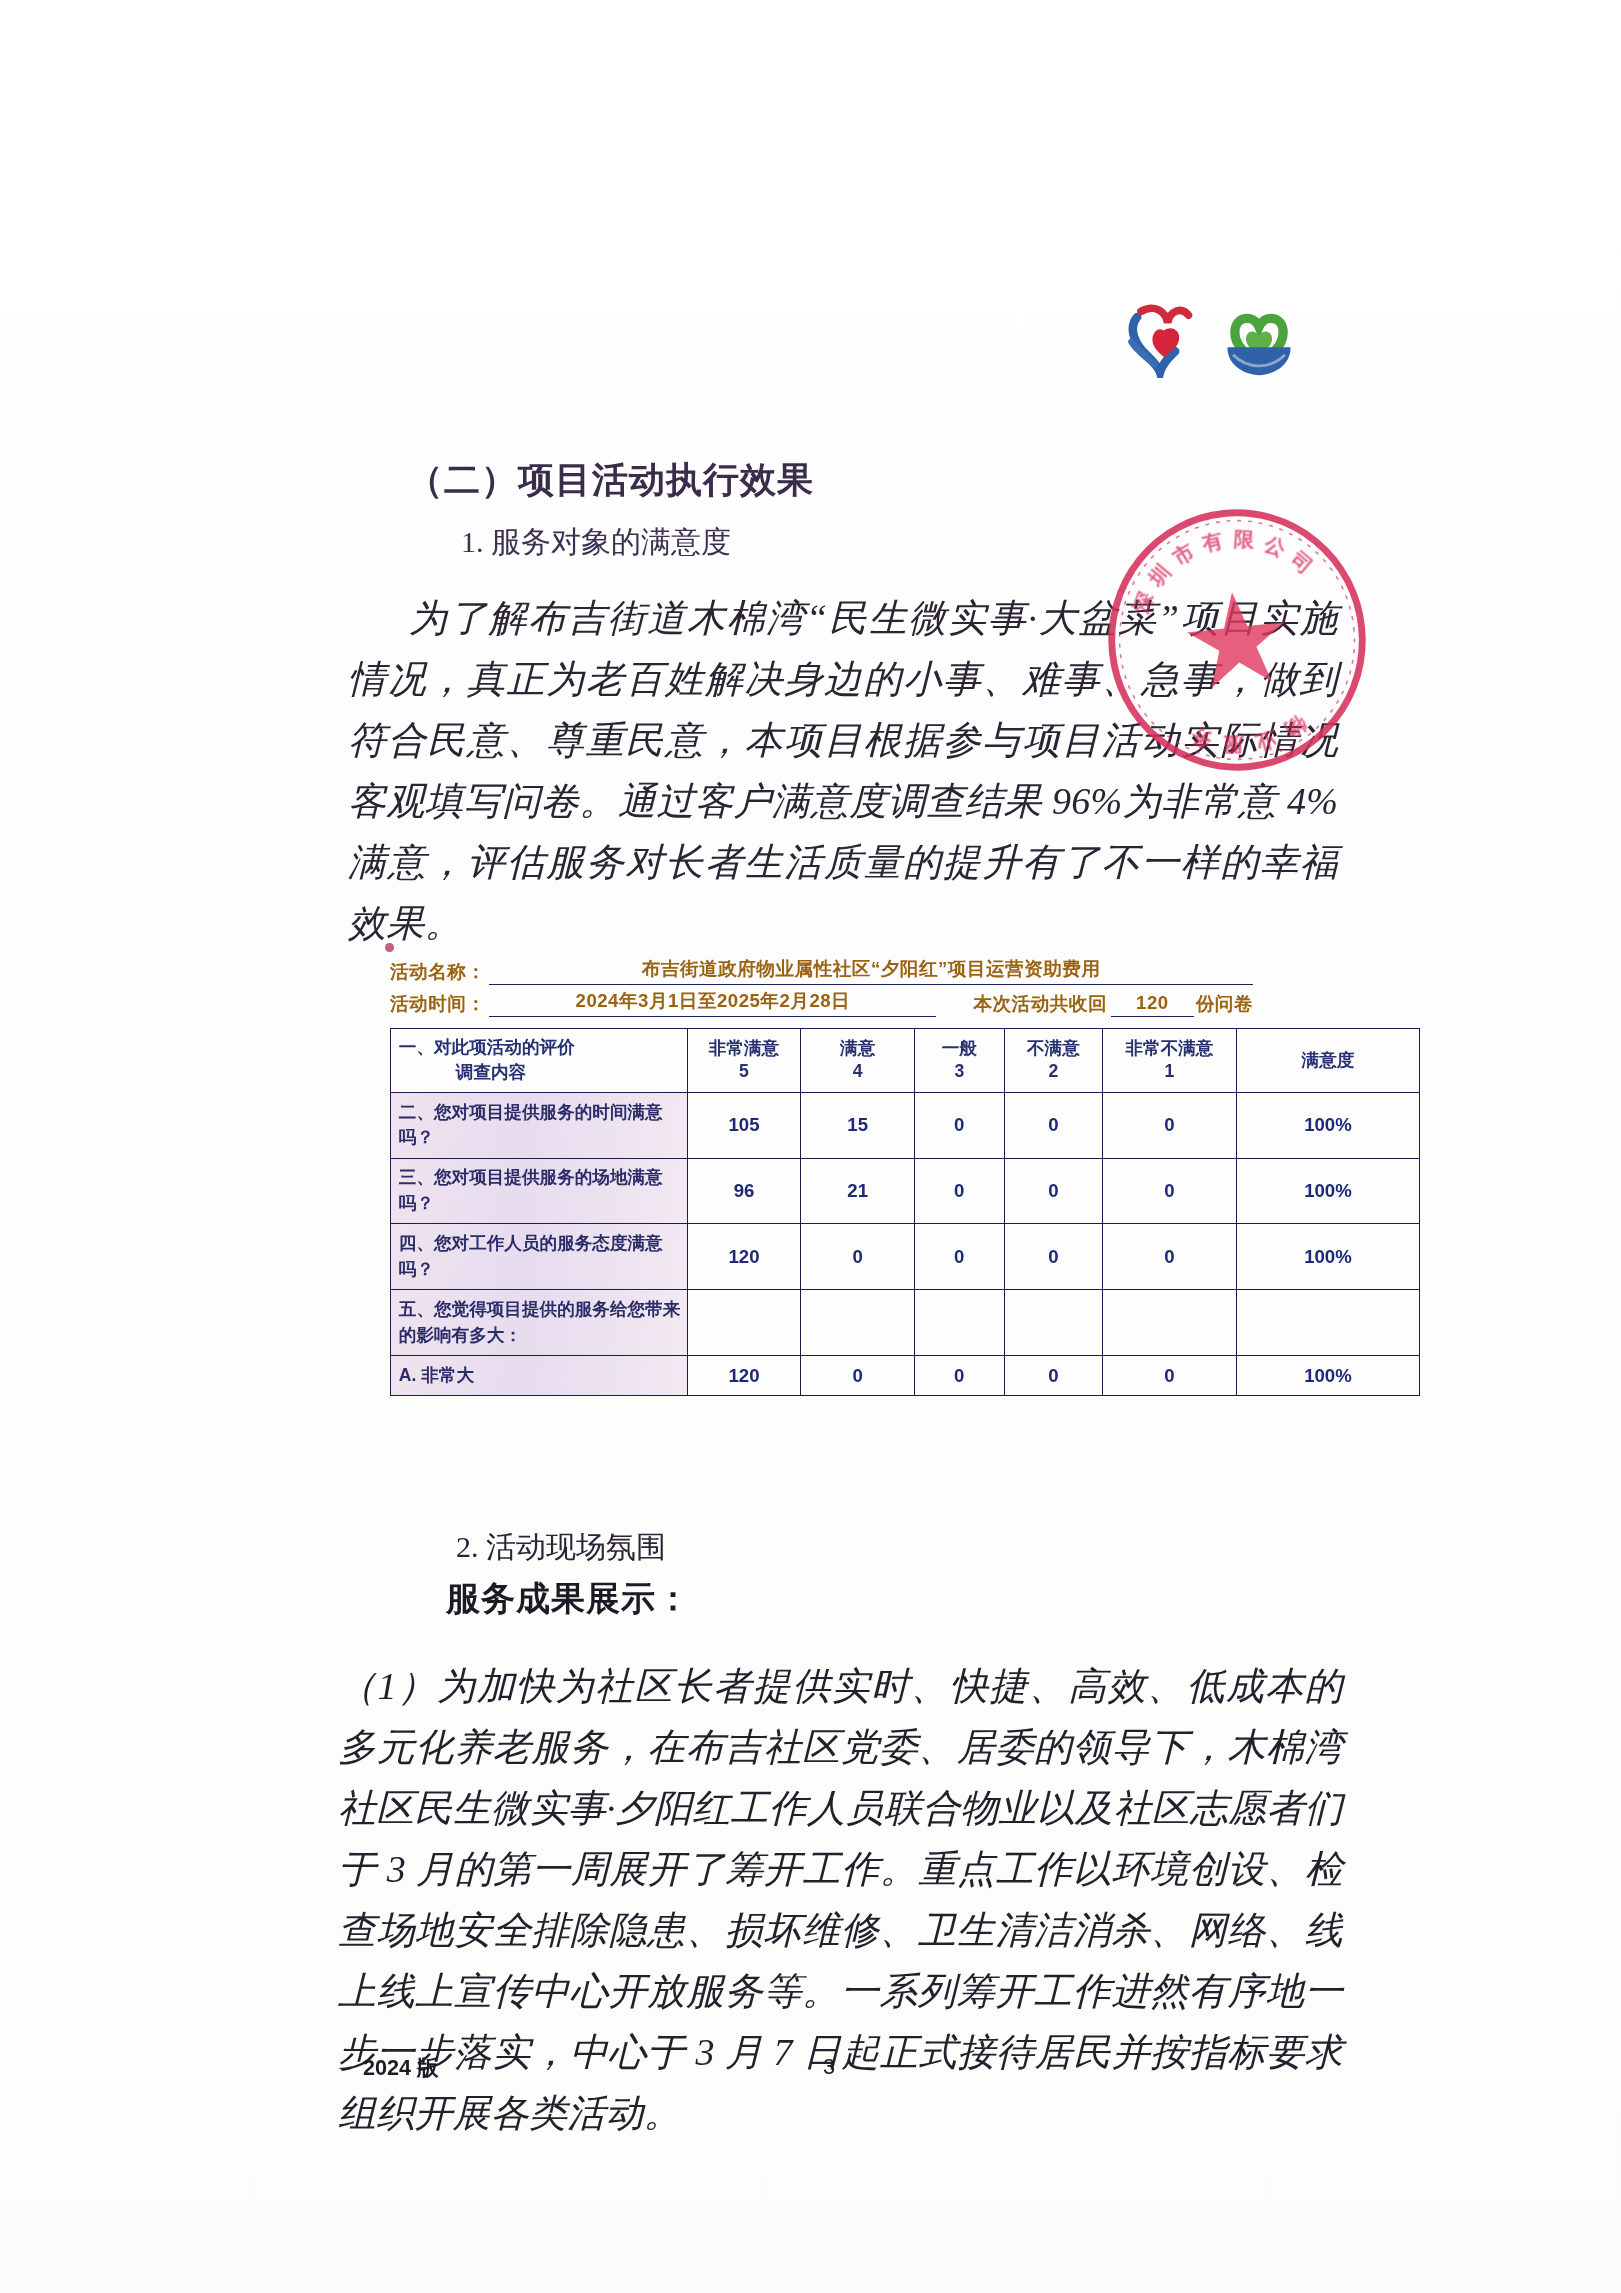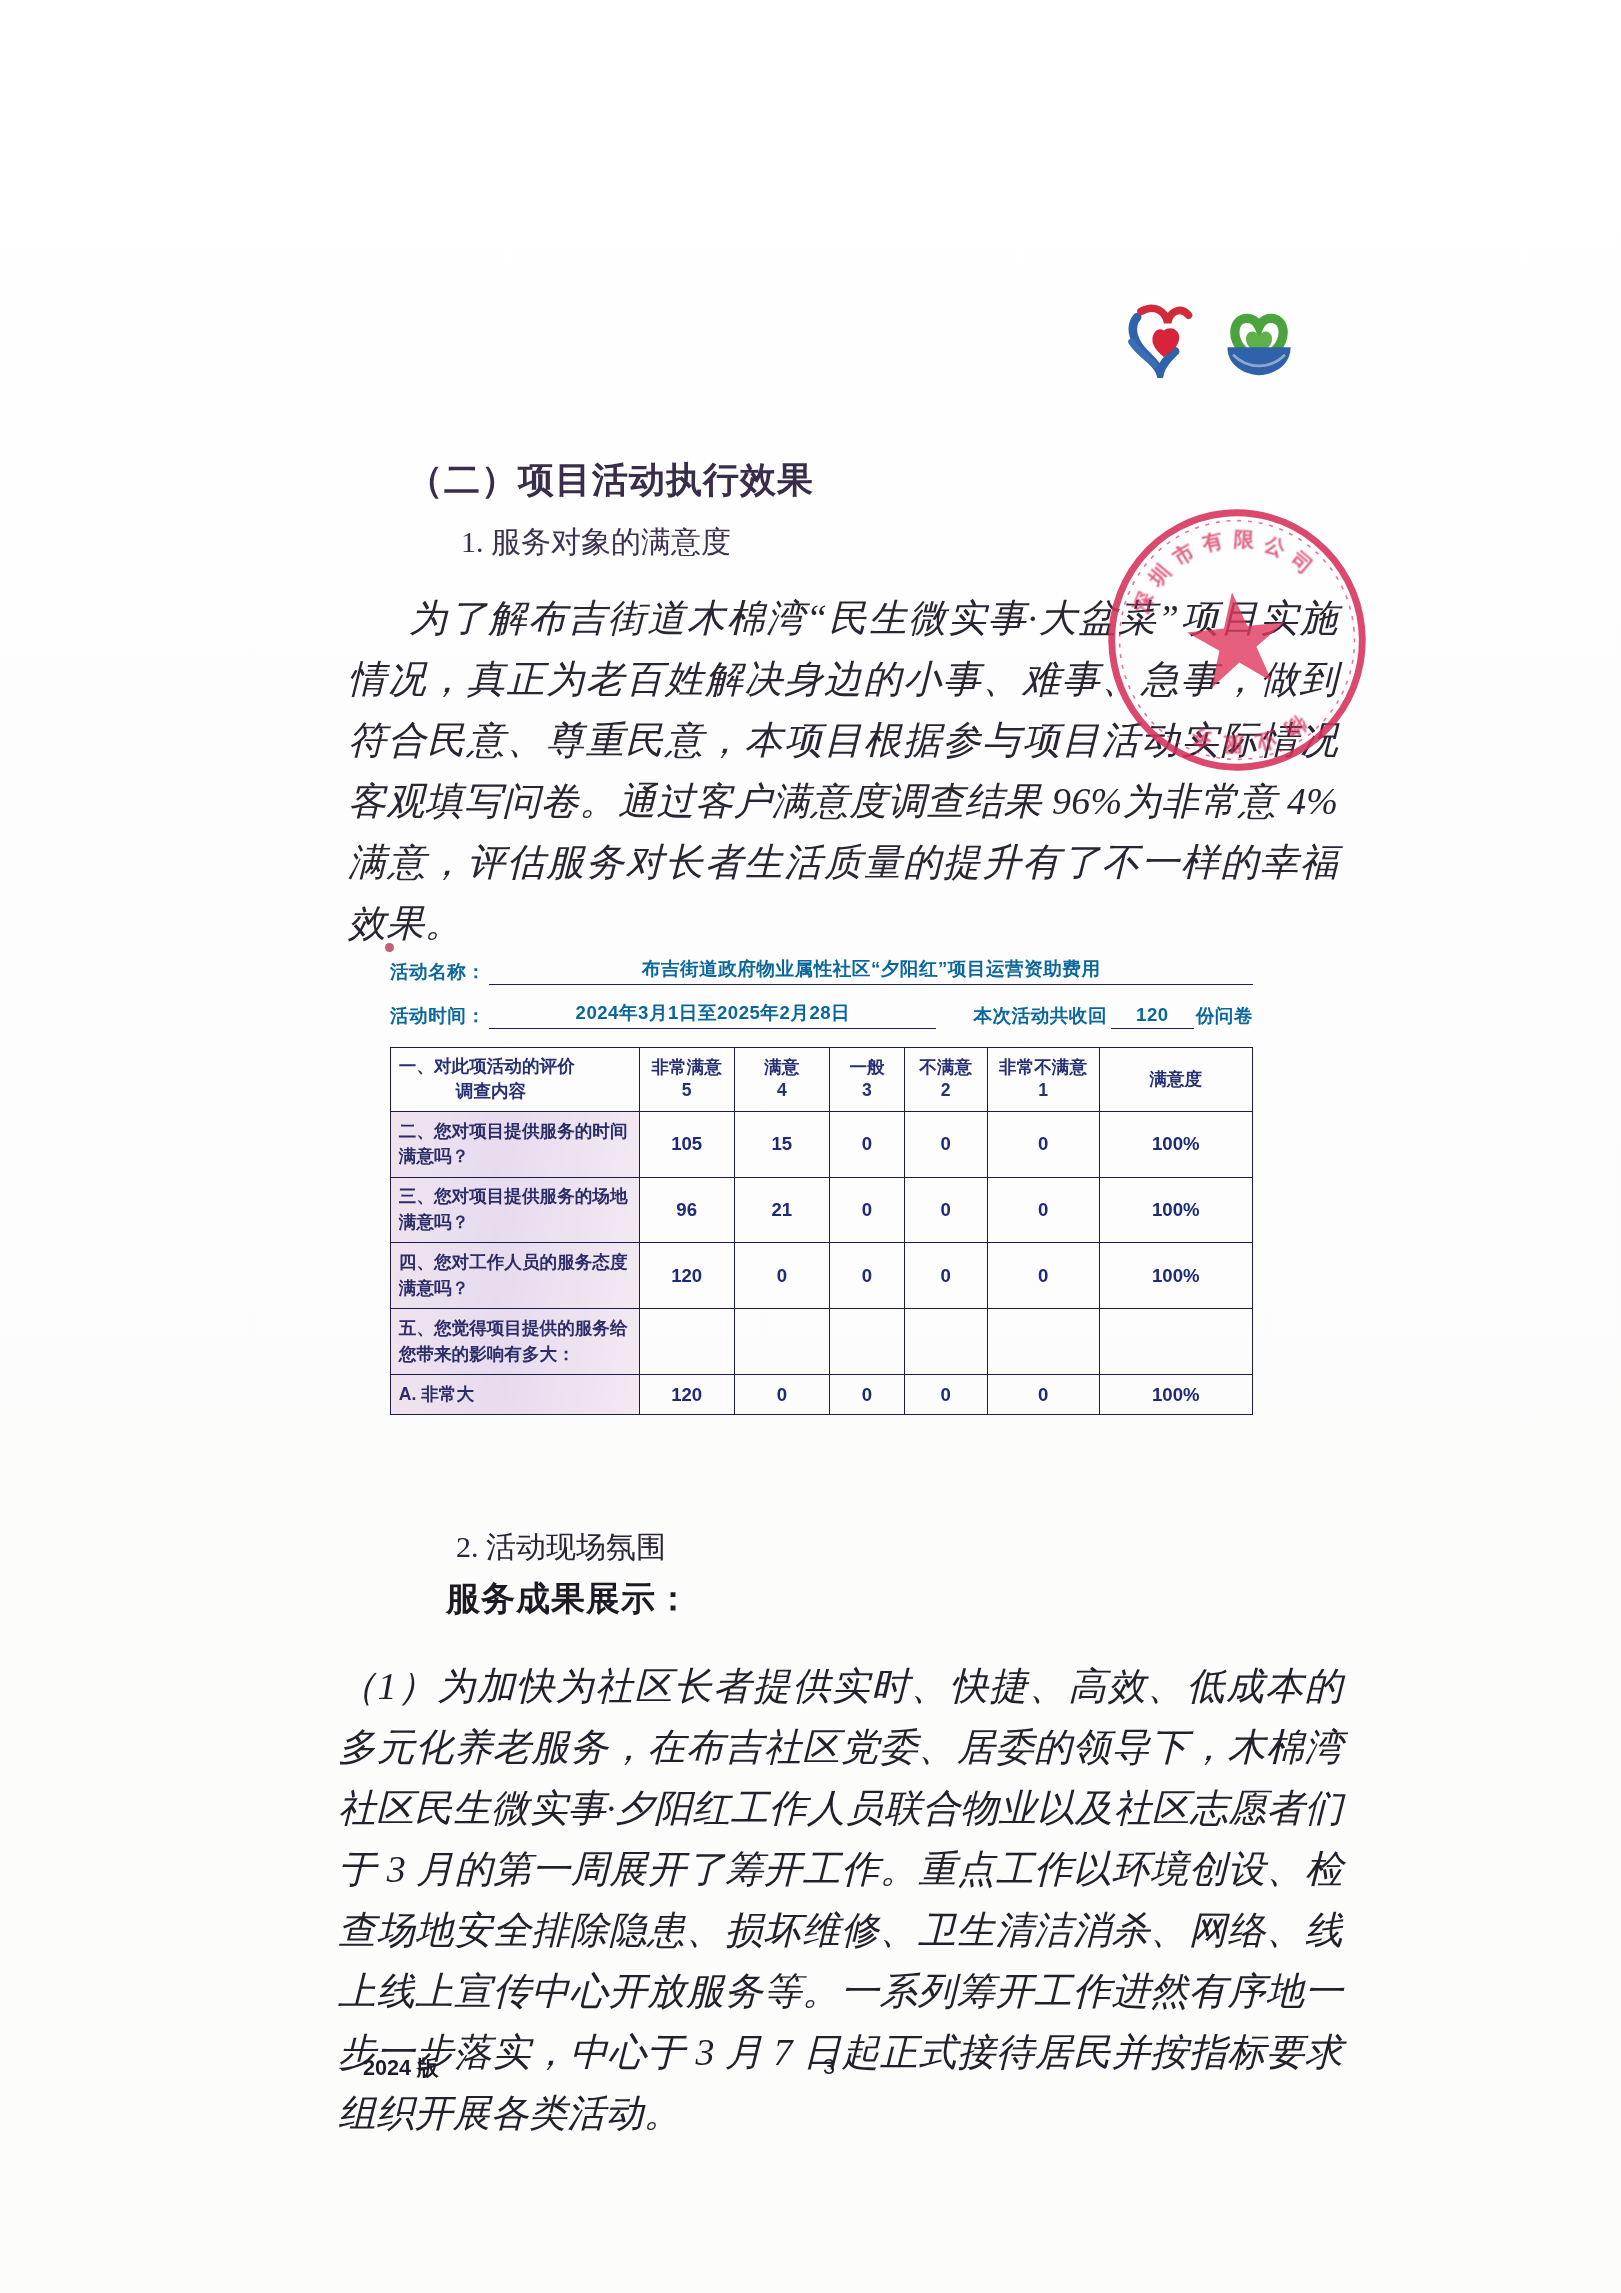--- a/index.html
+++ b/index.html
@@ -90,23 +90,23 @@
     left: 390px;
     top: 956px;
     width: 863px;
     filter: saturate(0.9);
   }
   .form-line {
     display: flex;
     align-items: flex-end;
     font-size: 18.6px;
     font-weight: bold;
-    color: #0369a1;
-    font-family: "Liberation Sans", sans-serif;
-    margin-bottom: 15px;
+    color: #a16207;
+    font-family: "Liberation Sans", sans-serif;
+    margin-bottom: 3px;
     letter-spacing: 0.5px;
   }
   .form-label { white-space: nowrap; }
   .form-fill {
     flex: 1;
     border-bottom: 1.6px solid #1d2060;
     text-align: center;
     padding: 0 5.9px 2px 5.9px;
     margin-left: 3.9px;
     white-space: nowrap;
@@ -120,22 +120,22 @@
   .form-fill.count {
     flex: none;
     min-width: 71px;
     border-bottom: 1.6px solid #1d2060;
   }
   .right-group .tail { padding-left: 2px; }
 
   
   table.survey {
     border-collapse: collapse;
-    width: 863px;
-    margin-top: 18px;
+    width: 1030px;
+    margin-top: 11px;
     table-layout: fixed;
   }
   table.survey th,
   table.survey td {
     border: 1.4px solid #1a1c4d;
     font-family: "Liberation Sans", sans-serif;
     color: #26307a;
     font-size: 17.6px;
     font-weight: bold;
     text-align: center;

